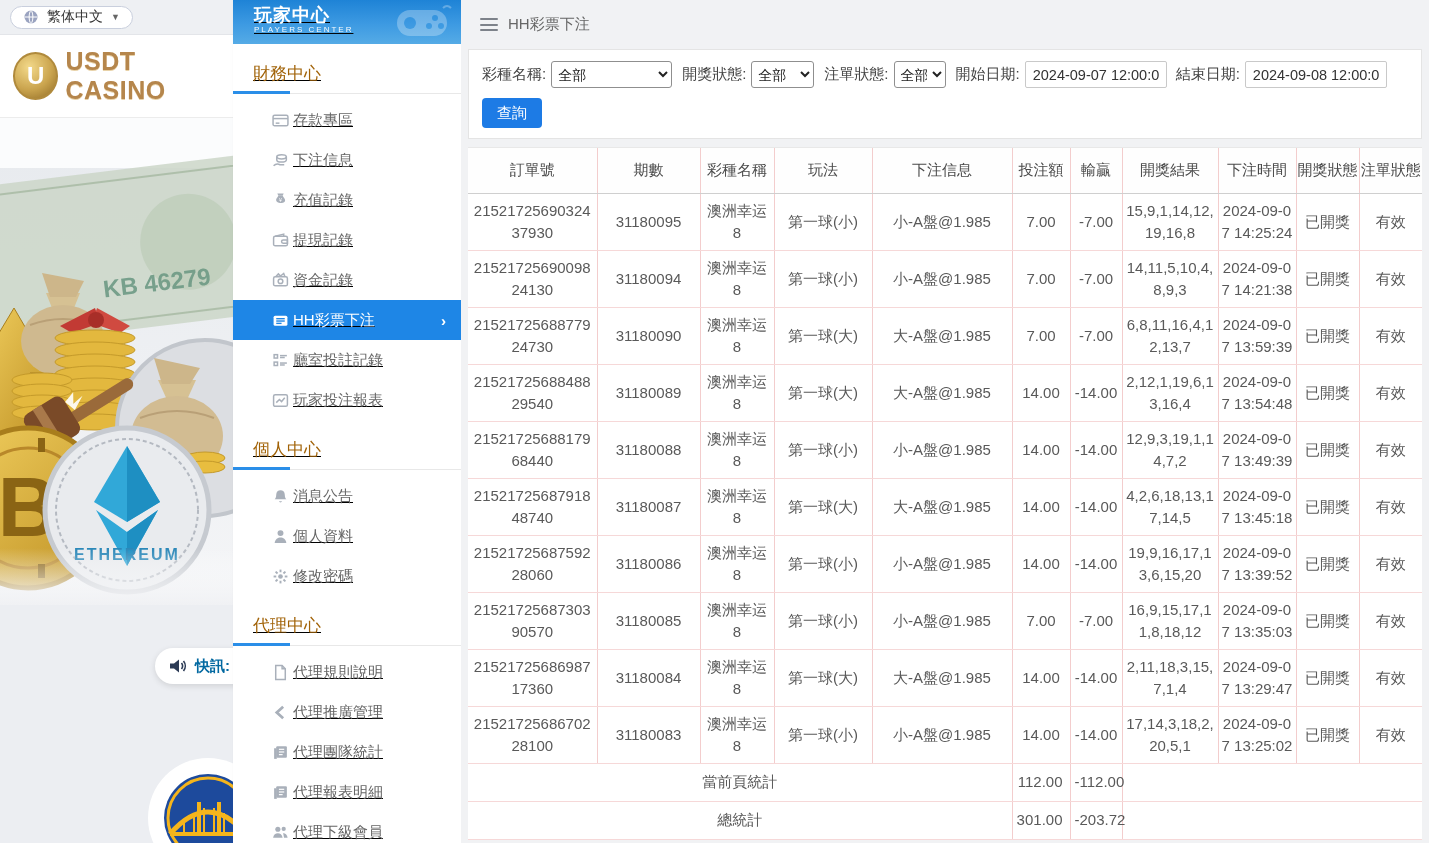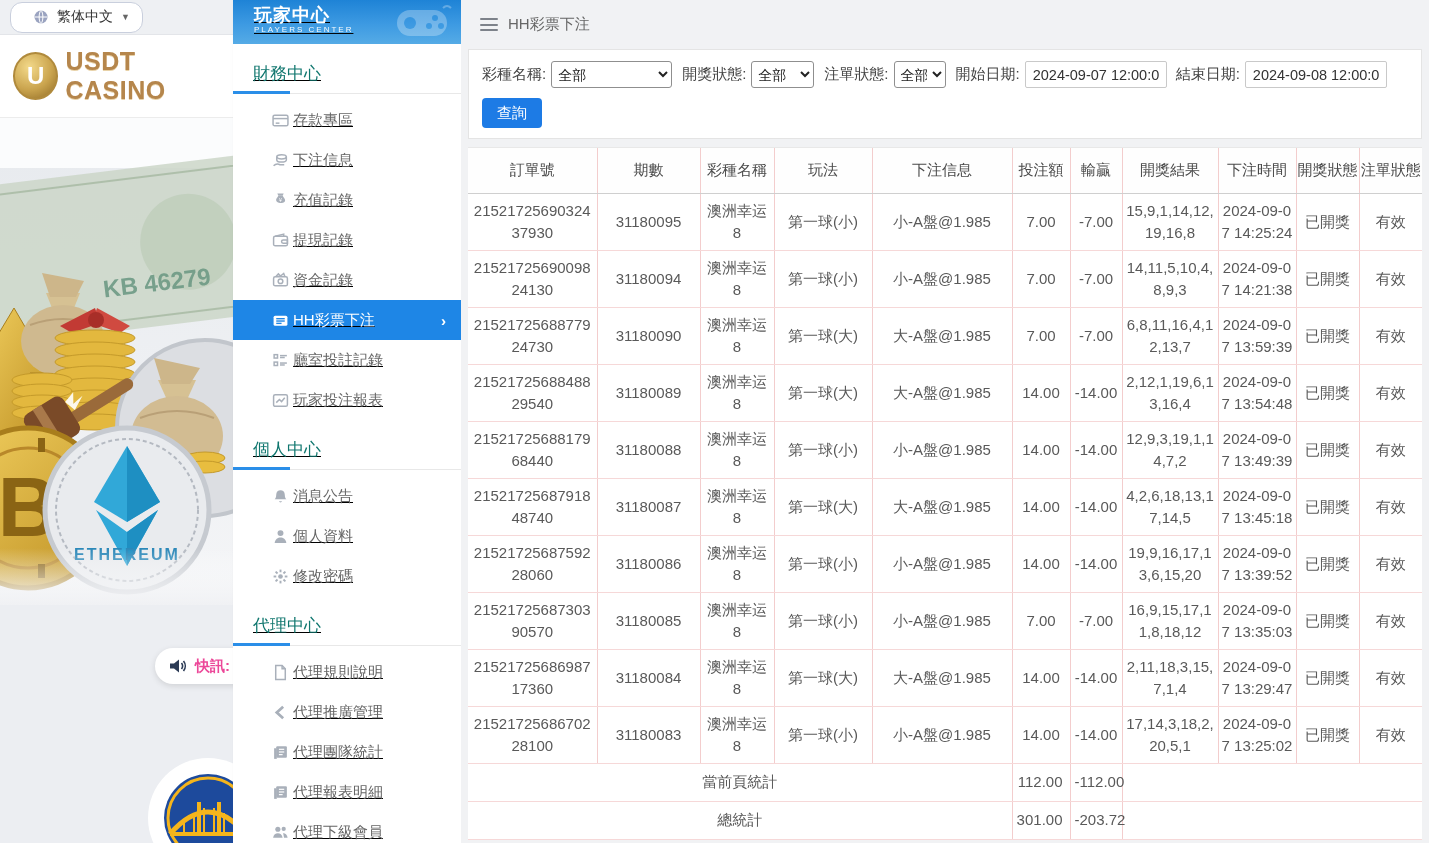--- a/index.html
+++ b/index.html
@@ -5,49 +5,49 @@
   * { margin:0; padding:0; box-sizing:border-box; }
   html,body { width:1429px; height:843px; overflow:hidden;
     font-family:"Liberation Sans","DejaVu Sans",sans-serif; background:#f1f2f4; }
 
   
   .left-panel { position:absolute; left:0; top:0; width:233px; height:843px;
     background:#eceef2; overflow:hidden; }
   .topbar { height:35px; background:#eef0f3; border-bottom:1px solid #e3e5e9;
     display:flex; align-items:center; padding-left:10px; }
   .lang-pill { display:flex; align-items:center; gap:8px; background:#fff;
-    border:1px solid #c9cfdd; border-radius:12px; height:31px; padding:0 12px 0 22px;
+    border:1px solid #c9cfdd; border-radius:12px; height:23px; padding:0 12px 0 12px;
     cursor:pointer; }
   .lang-pill .lbl { font-size:14px; color:#333; }
   .lang-pill .caret { font-size:9px; color:#666; }
   .logo-bar { height:83px; background:#fff; border-bottom:1px solid #ececec;
     display:flex; align-items:center; padding-left:13px; gap:7px; }
   .logo-coin { width:48px; height:48px; border-radius:50%;
     background:radial-gradient(circle at 35% 30%, #f3d98a, #caa44e 55%, #8f6a24);
     display:flex; align-items:center; justify-content:center;
     color:#fff; font-weight:bold; font-size:24px; border:2px solid #b08a3c; }
   .logo-text { font-size:25px; font-weight:800; letter-spacing:.5px;
     color:#b5864c; text-shadow:0 1px 0 #e8d2a8; }
   .promo { position:relative; height:487px; }
   .ticker-pill { position:absolute; left:155px; top:648px; width:95px; height:36px;
     background:#fff; border-radius:18px 0 0 18px; box-shadow:0 2px 6px rgba(0,0,0,.12);
     display:flex; align-items:center; gap:8px; padding-left:14px; }
-  .ticker-pill .lbl { font-size:15px; color:#ec4899; font-weight:bold; }
+  .ticker-pill .lbl { font-size:15px; color:#0369a1; font-weight:bold; }
   .badge-circle { position:absolute; left:148px; top:758px; width:120px; height:120px;
     background:#fff; border-radius:50%; display:flex; align-items:center; justify-content:center; }
 
   
   .sidebar { position:absolute; left:233px; top:0; width:228px; height:843px;
     background:#fff; box-shadow:2px 0 6px rgba(0,0,0,.06); overflow:hidden;text-decoration:underline; }
   .side-header { height:44px; background:linear-gradient(180deg,#1e83d6 0%,#3d9ae2 55%,#55abe6 100%);
     position:relative; padding:5px 0 0 21px; color:#fff; overflow:hidden; }
   .side-header .t1 { font-size:18px; font-weight:bold; letter-spacing:1px; line-height:20px; }
   .side-header .t2 { font-size:8px; letter-spacing:2px; opacity:.95; }
   .side-header svg.pad { position:absolute; right:8px; top:4px; opacity:.28; }
-  .section-title { margin:18px 8px 0 20px; font-size:17px; color:#0f766e; }
+  .section-title { margin:18px 8px 0 20px; font-size:17px; color:#a16207; }
   .section-line { margin-top:8px; height:1px; background:#e8e8e8; position:relative; }
   .section-line::before { content:""; position:absolute; left:0; top:-2px; width:57px; height:3px; background:#2a8ee8; }
   .side-items { margin-top:6px; }
   .side-item { height:40px; display:flex; align-items:center; padding-left:39px; gap:4px;
     color:#666; font-size:15px; cursor:pointer; position:relative; }
   .side-item .ic { width:17px; height:17px; color:#a9b0ba; display:flex; }
   .side-item .ic svg { width:17px; height:17px; }
   .side-item.active { background:#1e86e6; color:#fff; }
   .side-item.active .ic { color:#fff; }
   .side-item .chev { position:absolute; right:15px; font-size:15px; font-weight:bold; color:#fff; }

